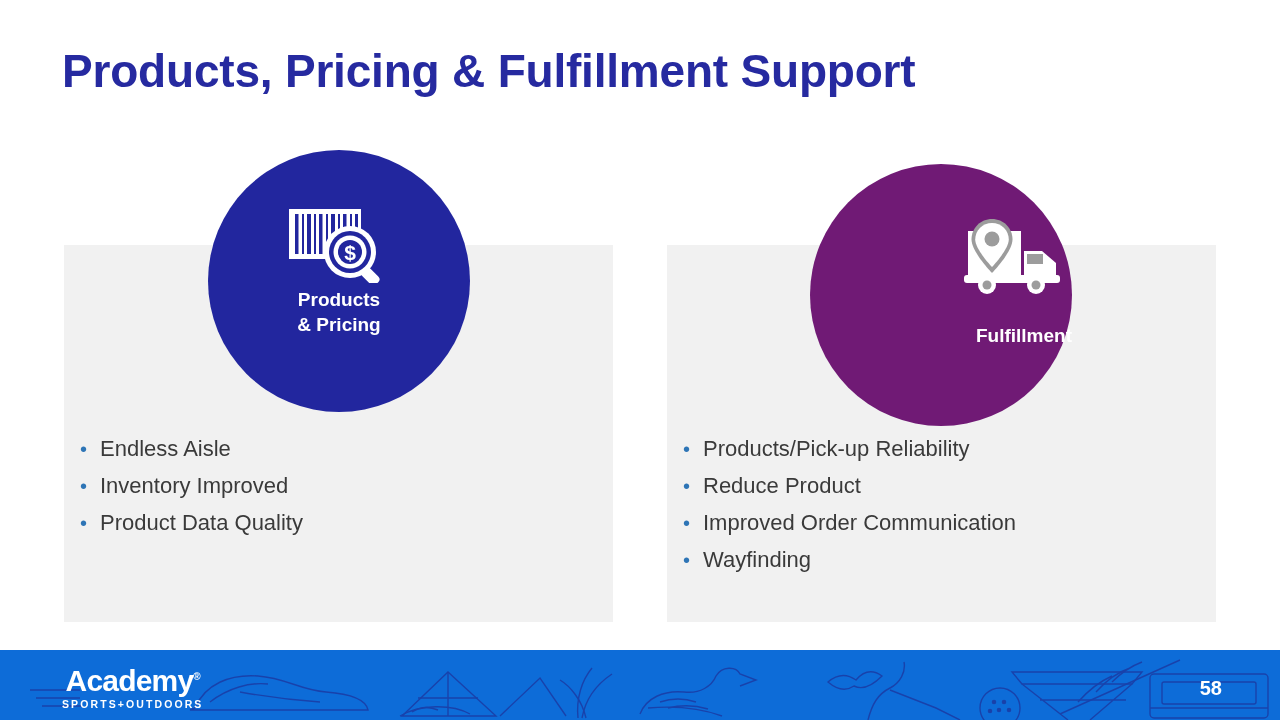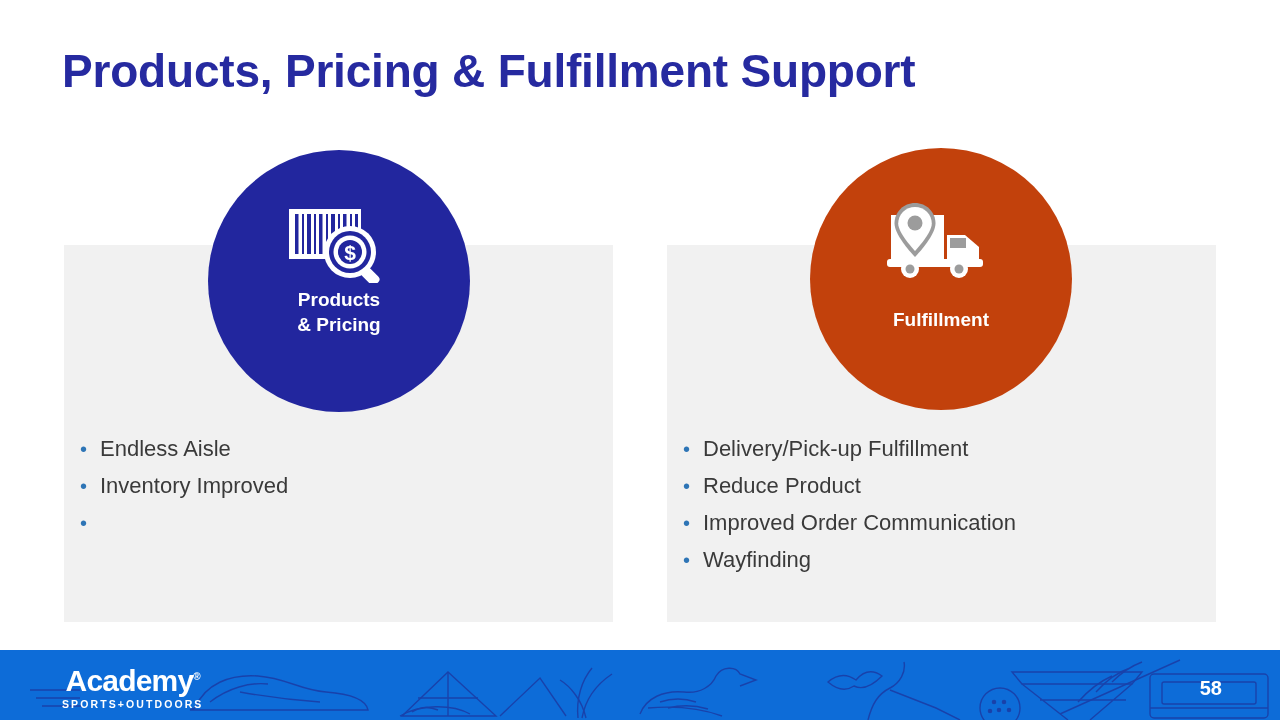--- a/index.html
+++ b/index.html
@@ -62,23 +62,24 @@
     flex-direction: column;
     align-items: center;
     justify-content: flex-start;
   }
   .circle-products {
     left: 208px; top: 150px;
     width: 262px; height: 262px;
     background: #22269E;
   }
   .circle-fulfillment {
-    left: 810px; top: 148px;
+    left: 810px; top: 164px;
     width: 262px; height: 262px;
-    background: #c2410c;
+    background: #701a75;
+    align-items: flex-end;
   }
   .circle-icon { margin-top: 57px; }
   .circle-label {
     margin-top: 0;
     color: #ffffff;
     font-size: 19px;
     font-weight: bold;
     text-align: center;
     line-height: 25px;
   }
@@ -141,27 +142,28 @@
     <div class="bullet-row">
       <span class="bullet-dot">•</span>
       <span class="bullet-text">Endless Aisle</span>
     </div>
     <div class="bullet-row">
       <span class="bullet-dot">•</span>
       <span class="bullet-text">Inventory Improved</span>
     </div>
     <div class="bullet-row">
       <span class="bullet-dot">•</span>
+      <span class="bullet-text">Product Data Quality</span>
     </div>
   </div>
 
   <div class="bullets bullets-right">
     <div class="bullet-row">
       <span class="bullet-dot">•</span>
-      <span class="bullet-text">Delivery/Pick-up Fulfillment</span>
+      <span class="bullet-text">Products/Pick-up Reliability</span>
     </div>
     <div class="bullet-row">
       <span class="bullet-dot">•</span>
       <span class="bullet-text">Reduce Product</span>
     </div>
     <div class="bullet-row">
       <span class="bullet-dot">•</span>
       <span class="bullet-text">Improved Order Communication</span>
     </div>
     <div class="bullet-row">

